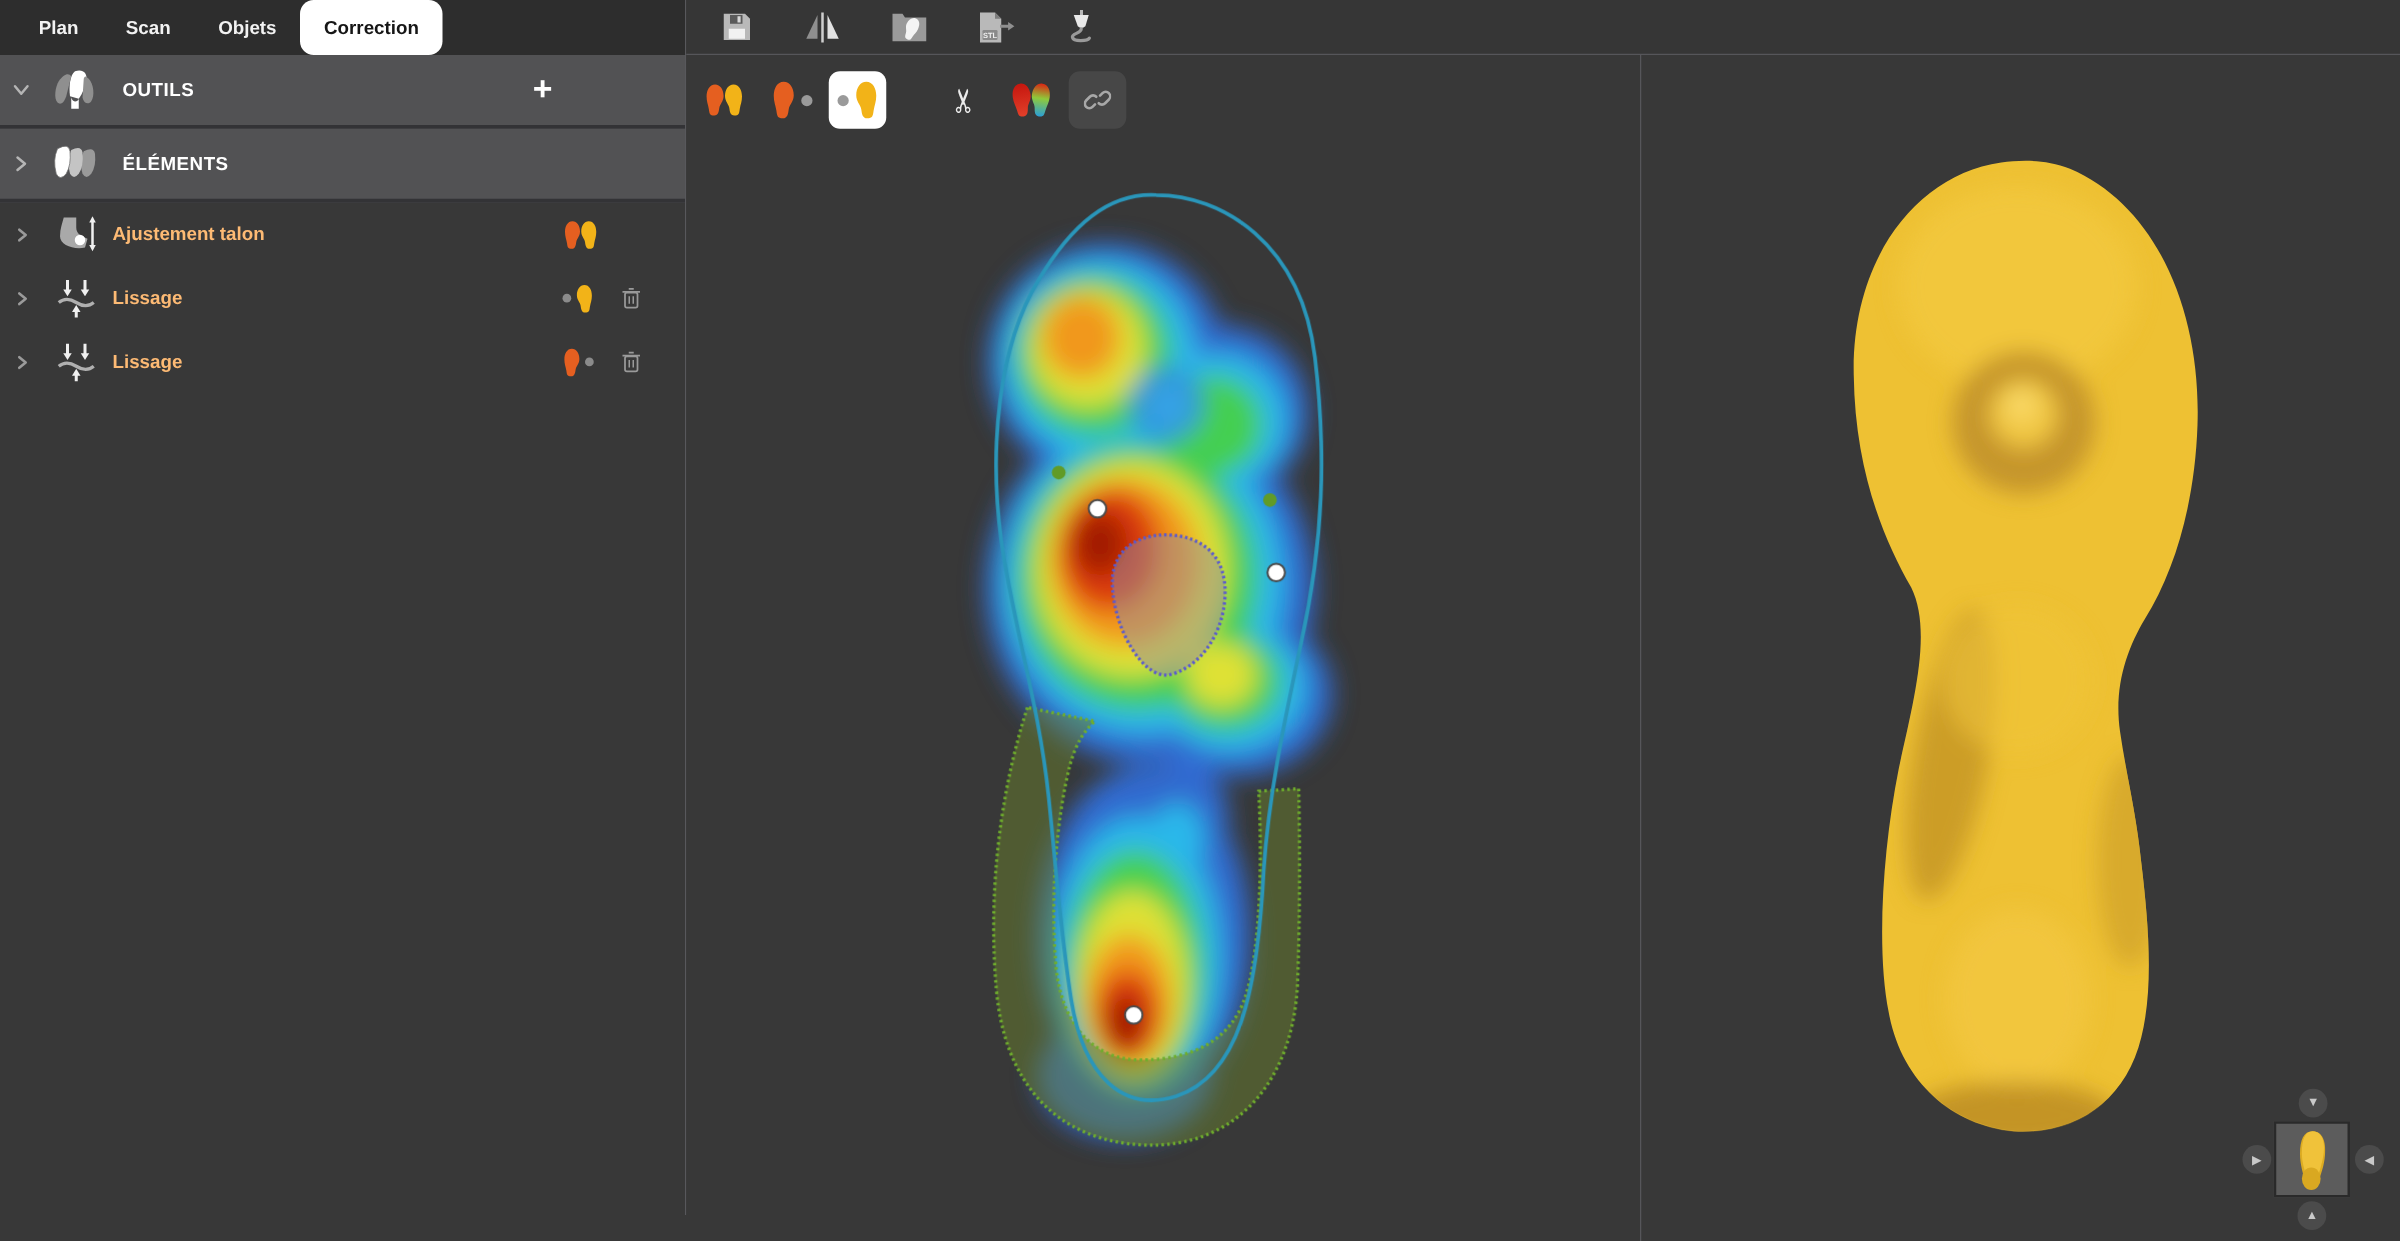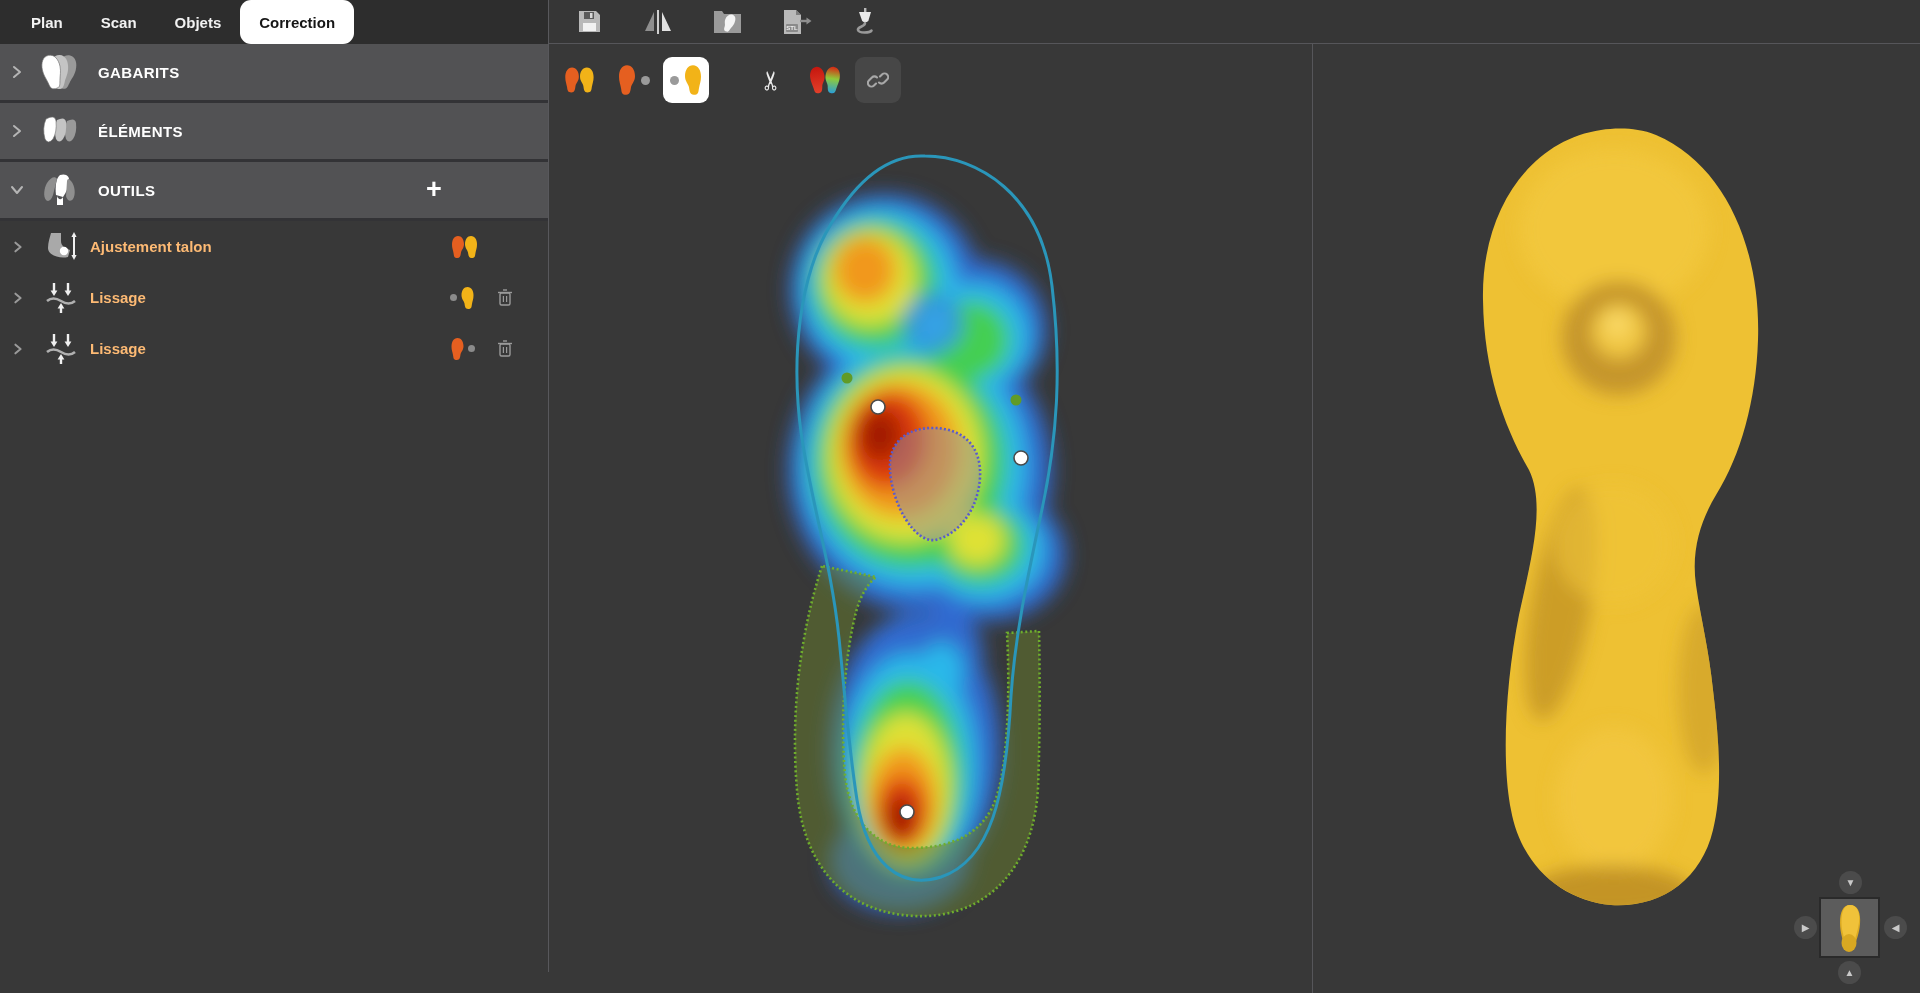--- a/index.html
+++ b/index.html
@@ -65,74 +65,53 @@
         </div>
       <div class="tab">
           <span>Objets</span>
         </div>
       <div class="tab active">
           <span>Correction</span>
         </div>
     </div>
 
 
-    <div class="section-row">
-      <span class="chev">
-        <svg width="14" height="14" viewBox="0 0 14 14">
-            <polyline points="4,2 10,7 4,12" fill="none" stroke="#b5b5b5" stroke-width="2" stroke-linecap="round" stroke-linejoin="round"></polyline>
-          </svg>
-      </span>
-      <span class="sicon">
-        <svg width="44" height="42" viewBox="0 0 44 42">
-          <g transform="translate(28,21) rotate(14)">
-              <path d="M0,-17 C6,-17 9,-11 9,-4 C9,2 7,5 6,10 C5,14 5,17 0,17 C-5,17 -5,14 -6,10 C-7,5 -9,2 -9,-4 C-9,-11 -6,-17 0,-17Z" fill="#9a9a9a"></path>
-            </g>
-          <g transform="translate(21,21) rotate(2)">
-              <path d="M0,-17 C6,-17 9,-11 9,-4 C9,2 7,5 6,10 C5,14 5,17 0,17 C-5,17 -5,14 -6,10 C-7,5 -9,2 -9,-4 C-9,-11 -6,-17 0,-17Z" fill="#c4c4c4"></path>
-            </g>
-          <g transform="translate(14,21) rotate(-12)">
-              <path d="M0,-17 C6,-17 9,-11 9,-4 C9,2 7,5 6,10 C5,14 5,17 0,17 C-5,17 -5,14 -6,10 C-7,5 -9,2 -9,-4 C-9,-11 -6,-17 0,-17Z" fill="#ffffff" stroke="#6e6e6e" stroke-width="0.6"></path>
-            </g>
-        </svg>
-      </span>
-      <span class="section-label">GABARITS</span>
-    </div>
-
-    <div class="section-row">
-      <span class="chev">
-        <svg width="14" height="14" viewBox="0 0 14 14">
-            <polyline points="4,2 10,7 4,12" fill="none" stroke="#b5b5b5" stroke-width="2" stroke-linecap="round" stroke-linejoin="round"></polyline>
-          </svg>
-      </span>
-      <span class="sicon">
-        <svg width="44" height="40" viewBox="0 0 44 40">
-          <path d="M29,10 q8,-4 9,2 q1,10 -3,16 q-4,5 -7,0 q-3,-10 1,-18Z" fill="#9a9a9a"></path>
-          <path d="M19,9 q8,-4 9,2 q1,11 -3,17 q-4,5 -7,0 q-3,-11 1,-19Z" fill="#c4c4c4"></path>
-          <path d="M8,8 q9,-5 10,2 q1,11 -3,18 q-5,6 -8,0 q-3,-11 1,-20Z" fill="#ffffff" stroke="#6e6e6e" stroke-width="0.6"></path>
-        </svg>
-      </span>
-      <span class="section-label">ÉLÉMENTS</span>
-    </div>
 
     <div class="section-row">
       <span class="chev">
         <svg width="14" height="14" viewBox="0 0 14 14">
             <polyline points="2,4 7,10 12,4" fill="none" stroke="#b5b5b5" stroke-width="2" stroke-linecap="round" stroke-linejoin="round"></polyline>
           </svg>
       </span>
       <span class="sicon">
         <svg width="42" height="42" viewBox="0 0 42 42">
           <path d="M21,6 C27,4 31,7 30,13 C29,19 27,24 24,28 L17,26 C16,18 17,9 21,6Z" fill="#ffffff"></path>
           <path d="M8,14 C12,8 16,7 18,10 L14,26 C12,32 9,33 7,31 C4,28 5,19 8,14Z" fill="#8f8f8f"></path>
           <path d="M32,12 C36,16 37,26 34,30 C32,33 28,32 27,27 L28,12 C29,9 30,10 32,12Z" fill="#8f8f8f"></path>
           <path d="M18,27 C19,31 23,31 24,28 L24,36 L18,36 Z" fill="#ffffff"></path>
         </svg>
       </span>
       <span class="section-label">OUTILS</span>
       <span class="add-btn">+</span>
+    </div>
+
+    <div class="section-row">
+      <span class="chev">
+        <svg width="14" height="14" viewBox="0 0 14 14">
+            <polyline points="4,2 10,7 4,12" fill="none" stroke="#b5b5b5" stroke-width="2" stroke-linecap="round" stroke-linejoin="round"></polyline>
+          </svg>
+      </span>
+      <span class="sicon">
+        <svg width="44" height="40" viewBox="0 0 44 40">
+          <path d="M29,10 q8,-4 9,2 q1,10 -3,16 q-4,5 -7,0 q-3,-10 1,-18Z" fill="#9a9a9a"></path>
+          <path d="M19,9 q8,-4 9,2 q1,11 -3,17 q-4,5 -7,0 q-3,-11 1,-19Z" fill="#c4c4c4"></path>
+          <path d="M8,8 q9,-5 10,2 q1,11 -3,18 q-5,6 -8,0 q-3,-11 1,-20Z" fill="#ffffff" stroke="#6e6e6e" stroke-width="0.6"></path>
+        </svg>
+      </span>
+      <span class="section-label">ÉLÉMENTS</span>
     </div>
 
     <div class="tool-row">
       <span class="chev">
         <svg width="12" height="12" viewBox="0 0 14 14">
             <polyline points="4,2 10,7 4,12" fill="none" stroke="#9a9a9a" stroke-width="2.4" stroke-linecap="round" stroke-linejoin="round"></polyline>
           </svg>
       </span>
       <span class="ticon">
         <svg width="34" height="32" viewBox="0 0 34 32">

